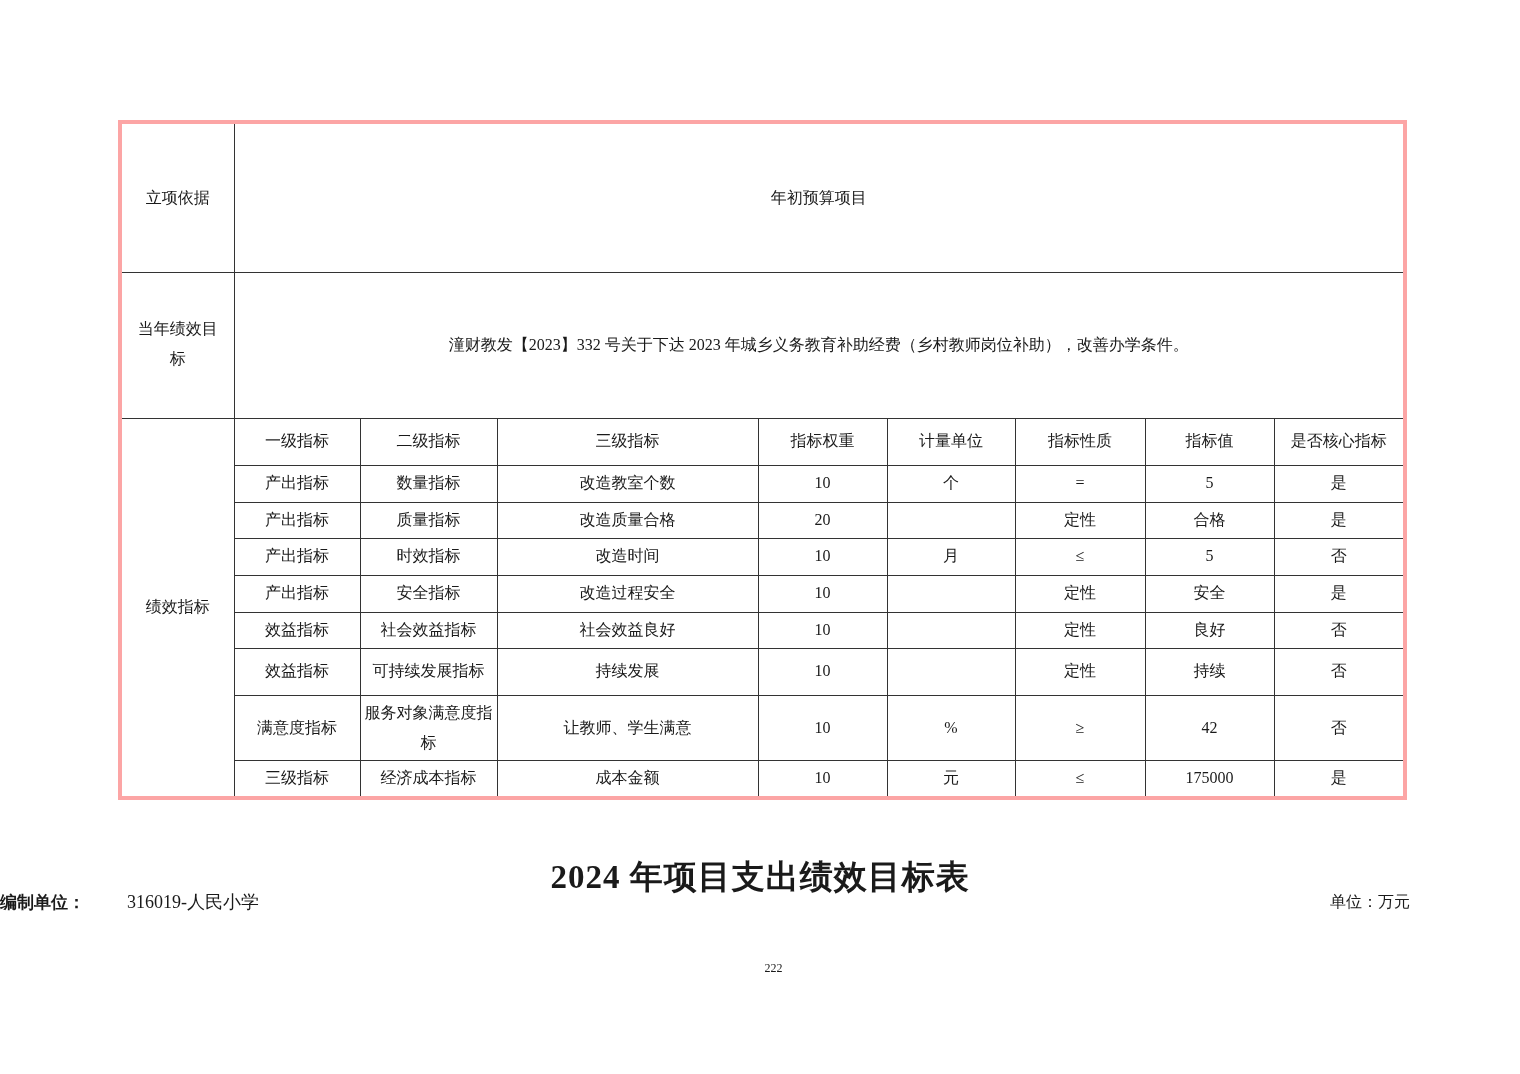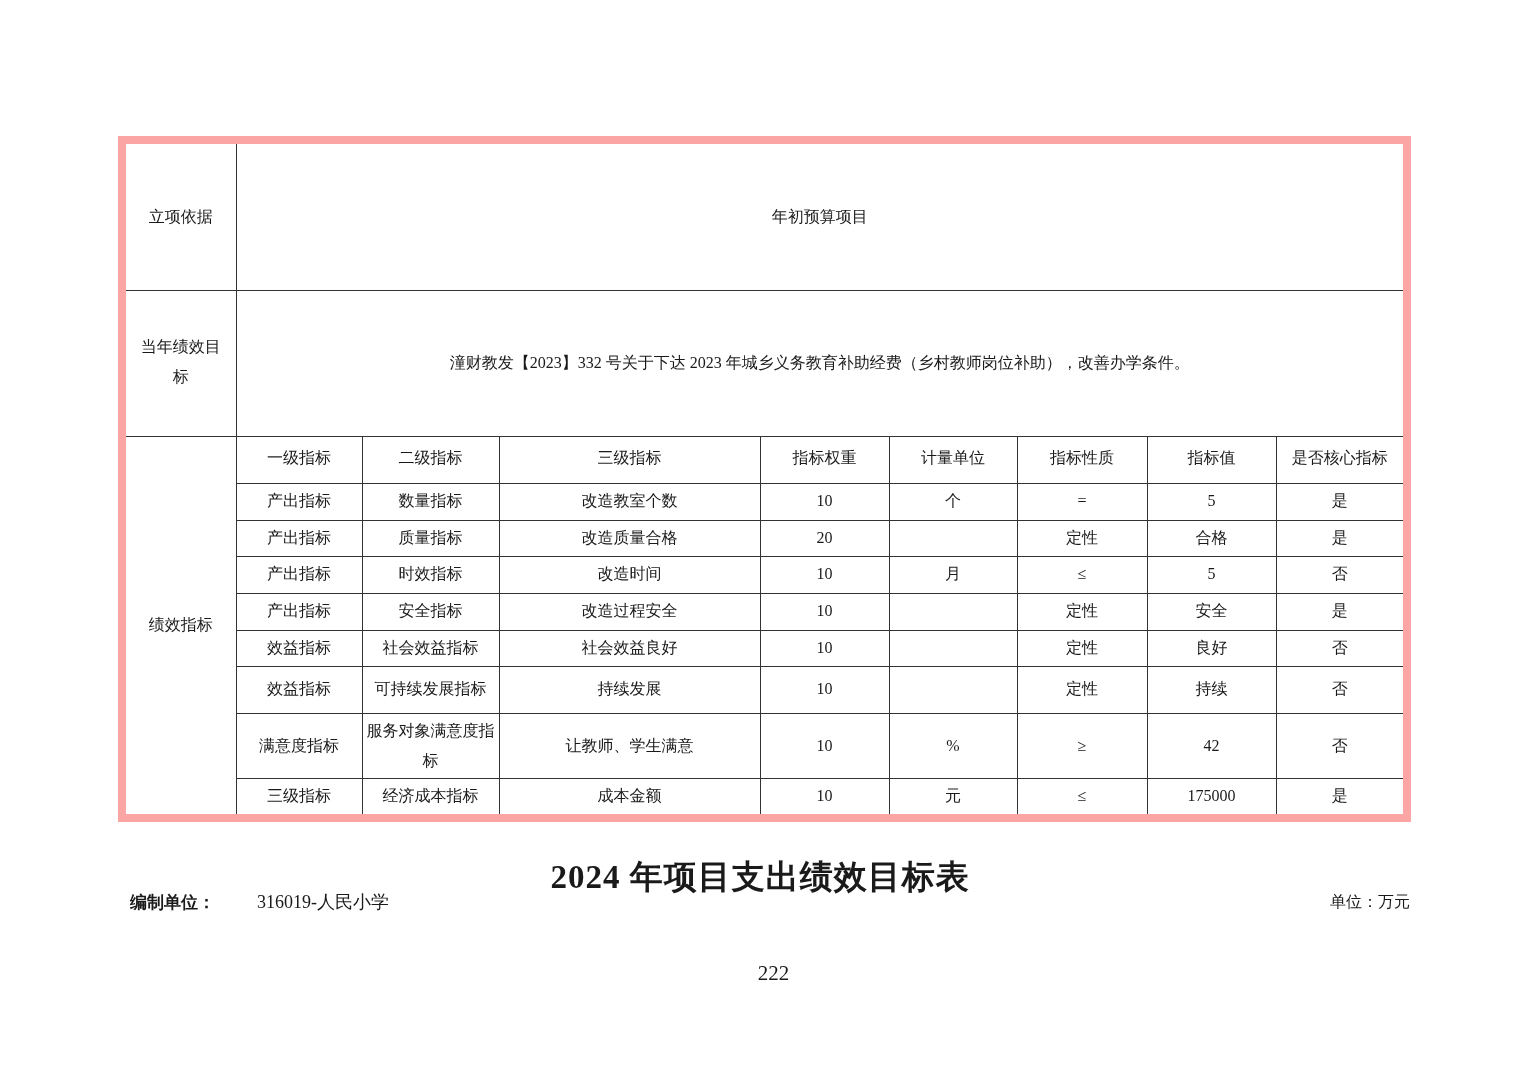--- a/index.html
+++ b/index.html
@@ -9,43 +9,43 @@
     background: #ffffff;
     position: relative;
     overflow: hidden;
     font-family: "Liberation Serif", "DejaVu Serif", serif;
     color: #1a1a1a;
   }
 
   
   table.main-table {
     position: absolute;
-    left: 118px; top: 136px;
+    left: 118px; top: 120px;
     width: 1285px;
     border-collapse: collapse;
     table-layout: fixed;
-    border: 8px solid #fca5a5;
+    border: 4px solid #fca5a5;
   }
   table.main-table td, table.main-table th {
     border: 1px solid #333;
     font-size: 16px;
     font-weight: normal;
     text-align: center;
     vertical-align: middle;
     padding: 2px 4px;
     word-break: break-all;
     line-height: 1.9;
   }
   .label-cell {
     font-family: "Liberation Sans", "DejaVu Sans", sans-serif;
     font-weight: bold;
     font-size: 16px;
   }
   .head-cell {
-    font-family: Liberation Mono, monospace;
+    font-family: Liberation Sans, sans-serif;
     font-weight: bold;
     font-size: 16px;
   }
   .value-cell {
     text-align: left;
     padding-left: 14px;
     padding-right: 14px;
   }
   .ta-l { text-align: left; padding-left: 10px; margin-top: 12px; }
   .ta-l3 { text-align: left; padding-left: 12px; }
@@ -79,21 +79,20 @@
     font-size: 33px;
     font-weight: bold;
     font-family: "Liberation Serif", "DejaVu Serif", serif;
     letter-spacing: 1px;
     margin-top: 39px;
   }
   .footer-line {
     position: absolute;
     left: 0; right: 0; top: 889px;
     height: 26px;
-    padding-left: 130px;
     padding-right: 110px;
     display: flex;
     align-items: center;
   }
   .unit-label {
     font-family: "Liberation Sans", "DejaVu Sans", sans-serif;
     font-weight: bold;
     font-size: 17px;
   }
   .unit-value {
@@ -101,21 +100,21 @@
     margin-left: 42px;
   }
   .currency-note {
     font-size: 16px;
     margin-left: auto;
   }
   .page-number {
     position: absolute;
     left: 0; right: 0; top: 961px;
     text-align: center;
-    font-size: 21px;
+    font-size: 12px;
     padding-left: 27px;
   }
 </style>
 </head>
 <body>
 
 <table class="main-table">
   <colgroup>
     <col style="width:114px">
     <col style="width:126px">

